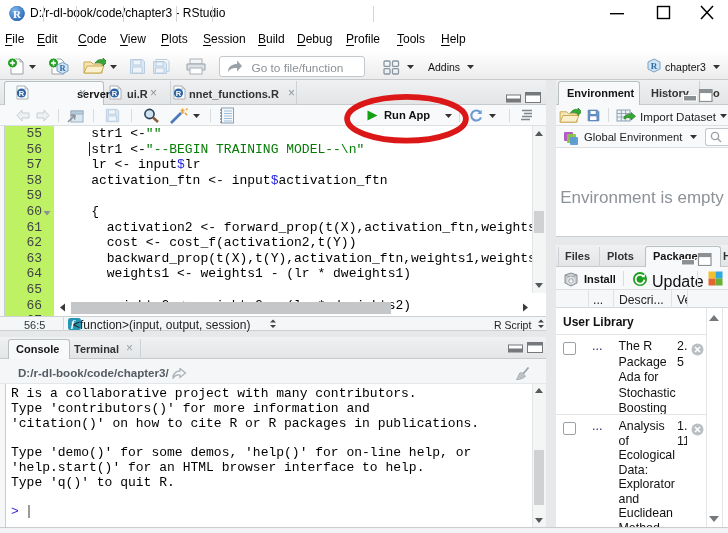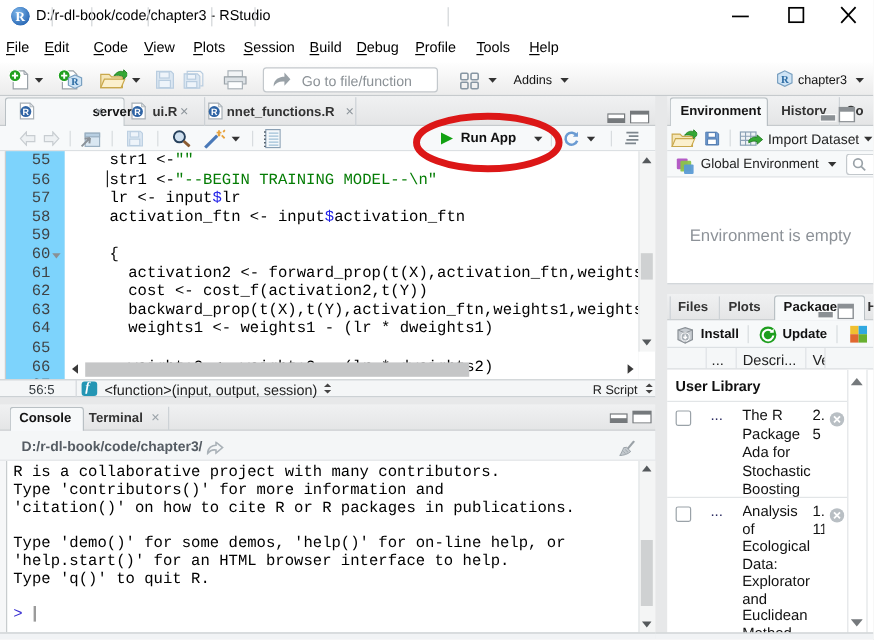--- a/index.html
+++ b/index.html
@@ -18,21 +18,21 @@
 
 #work{left:0;top:80px;width:728px;height:453px;background:#e7e8e9;}
 
 .tabbar{position:absolute;background:linear-gradient(#f0f1f2,#e4e5e6);border-bottom:1px solid #c6cacd;}
 .tab{position:absolute;font-size:12px;font-weight:700;color:#222;}
 .tl{position:absolute;font-size:11px;font-weight:600;white-space:nowrap;}
 .tab-active{background:#f7f9fa;border:1px solid #b9c0c4;border-bottom:none;border-radius:3px 3px 0 0;}
 .ptoolbar{position:absolute;background:#f7f9fa;border-bottom:1px solid #dce0e3;}
 .white{position:absolute;background:#fff;}
 
-#gutter{left:5px;top:126px;width:49px;height:190px;background:#7dd3fc;color:#3f4346;font-size:13px;text-align:right;font-family:"Liberation Mono",monospace;}
+#gutter{left:5px;top:126px;width:49px;height:190px;background:#bef264;color:#3f4346;font-size:13px;text-align:right;font-family:"Liberation Mono",monospace;}
 .gl{position:absolute;right:12px;line-height:15.6px;}
 #code{left:54px;top:126px;width:478px;height:190px;background:#fff;overflow:hidden;}
 .cl{position:absolute;left:6px;white-space:pre;font-size:13px;color:#000;font-family:"Liberation Mono",monospace;line-height:15.6px;}
 .kw{color:#2323e8;}
 .st{color:#047c04;}
 .nu{color:#2323e8;}
 
 .sb-track{position:absolute;background:#f4f5f5;}
 .sb-thumb{position:absolute;background:#cfd1d2;}
 </style></head>
@@ -313,21 +313,21 @@
     <svg class="abs" style="left:522px;top:303px" width="8" height="9">
         <path d="M1 0.5 L6 4.5 L1 8.5 z" fill="#3a3a3a"></path>
       </svg>
   </div>
   <div id="src-status">
     <div class="abs" style="left:0;top:316px;width:546px;height:15px;background:#f4f6f7;border-top:1px solid #ccd1d4;border-bottom:1px solid #ccd1d4;"></div>
     <div class="abs" style="left:24px;top:319px;font-size:11px;color:#30373c;">56:5</div>
     <div class="abs" style="left:63px;top:316px;width:1px;height:15px;background:#d4d8db;"></div>
     <div class="abs" style="left:68px;top:317.5px;width:13px;height:12px;background:#2496b4;border-radius:2.5px;"></div>
     <div class="abs" style="left:71px;top:316.5px;font-size:11px;font-weight:700;font-style:italic;color:#fff;font-family:'Liberation Serif',serif;">f</div>
-    <div class="abs" style="left:87px;top:318px;font-size:12px;color:#222;">&lt;function&gt;(input, output, session)</div>
+    <div class="abs" style="left:73px;top:318px;font-size:12px;color:#222;">&lt;function&gt;(input, output, session)</div>
     <svg class="abs" style="left:269px;top:319px" width="8" height="10">
         <path d="M1 3.5 L4 0.5 L7 3.5 z M1 6 L4 9 L7 6 z" fill="#444"></path>
       </svg>
     <div class="abs" style="left:494px;top:319px;font-size:10.5px;color:#222;">R Script</div>
     <svg class="abs" style="left:537px;top:319px" width="8" height="10">
         <path d="M1 3.5 L4 0.5 L7 3.5 z M1 6 L4 9 L7 6 z" fill="#444"></path>
       </svg>
   </div>
 
   <div id="console">
@@ -425,21 +425,21 @@
     <svg class="abs" style="left:689px;top:134px" width="9" height="6">
         <path d="M1 1 l3.5 4 L8 1 z" fill="#333"></path>
       </svg>
     <div class="abs" style="left:705px;top:128px;width:23px;height:18px;background:#fff;border:1px solid #c3c8cc;border-radius:3px 0 0 3px;border-right:none;"></div>
     <svg class="abs" style="left:710px;top:131px" width="12" height="12" viewBox="0 0 12 12">
       <circle cx="5" cy="5" r="3.6" fill="none" stroke="#9aa2a8" stroke-width="1.4"></circle>
       <path d="M7.6 7.6 L11 11" stroke="#9aa2a8" stroke-width="1.4"></path>
     </svg>
 
     <div class="white" style="left:556px;top:148px;width:172px;height:89px;border-bottom:1px solid #c9ced1;"></div>
-    <div class="abs" style="left:556px;top:187.5px;width:172px;text-align:center;font-size:14px;color:#8d9298;">Environment is empty</div>
+    <div class="abs" style="left:556px;top:187.5px;width:172px;text-align:center;font-size:17px;color:#8d9298;">Environment is empty</div>
   </div>
 
   <div id="pkg">
     <div class="tabbar" style="left:556px;top:245px;width:172px;height:22px;"></div>
     <div class="abs" style="left:558px;top:247px;width:1px;height:20px;background:#cdd2d6;"></div>
     <div class="tl" style="left:565px;top:250px;color:#333;">Files</div>
     <div class="abs" style="left:599px;top:247px;width:1px;height:20px;background:#cdd2d6;"></div>
     <div class="tl" style="left:607px;top:250px;color:#333;">Plots</div>
     <div class="tab tab-active" style="left:645px;top:246px;width:76px;height:21px;"></div>
     <div class="tl" style="left:653px;top:250px;color:#151515;">Packages</div>
@@ -457,21 +457,21 @@
       <circle cx="8" cy="8.8" r="3.4" fill="#aab1b7" stroke="#fff" stroke-width="0.8"></circle>
       <path d="M8 6.8 v3 M6.5 8.6 L8 10.2 L9.5 8.6" stroke="#fff" stroke-width="1.1" fill="none"></path>
     </svg>
     <div class="abs" style="left:584px;top:273px;font-size:11px;font-weight:600;color:#111;">Install</div>
     <div class="tsep" style="left:623px;top:271px;height:15px;background:#d8dcdf"></div>
     <svg class="abs" style="left:632px;top:271px" width="16" height="16" viewBox="0 0 16 16">
       <circle cx="8" cy="8" r="7" fill="#1e9e1e"></circle>
       <path d="M11.5 5.5 A4.4 4.4 0 1 0 12.4 8.6" fill="none" stroke="#fff" stroke-width="1.8"></path>
       <path d="M12.8 2.8 v3.4 h-3.4 z" fill="#fff"></path>
     </svg>
-    <div class="abs" style="left:652px;top:273px;font-size:11px;font-weight:700;color:#111;">Update</div>
+    <div class="abs" style="left:652px;top:273px;font-size:16px;font-weight:400;color:#111;">Update</div>
     <div class="tsep" style="left:697px;top:271px;height:15px;background:#d8dcdf"></div>
     <svg class="abs" style="left:708px;top:271px" width="15" height="15" viewBox="0 0 15 15">
       <rect x="0.5" y="0.5" width="7" height="7" fill="#f0c030"></rect>
       <rect x="7.5" y="0.5" width="7" height="7" fill="#30a8e0"></rect>
       <rect x="0.5" y="7.5" width="7" height="7" fill="#e06830"></rect>
       <rect x="7.5" y="7.5" width="7" height="7" fill="#68b030"></rect>
     </svg>
 
     <div class="abs" style="left:556px;top:290px;width:172px;height:18px;background:#f5f7f8;border-bottom:1px solid #d4d8db;"></div>
     <div class="abs" style="left:588px;top:290px;width:1px;height:18px;background:#dfe2e5;"></div>

